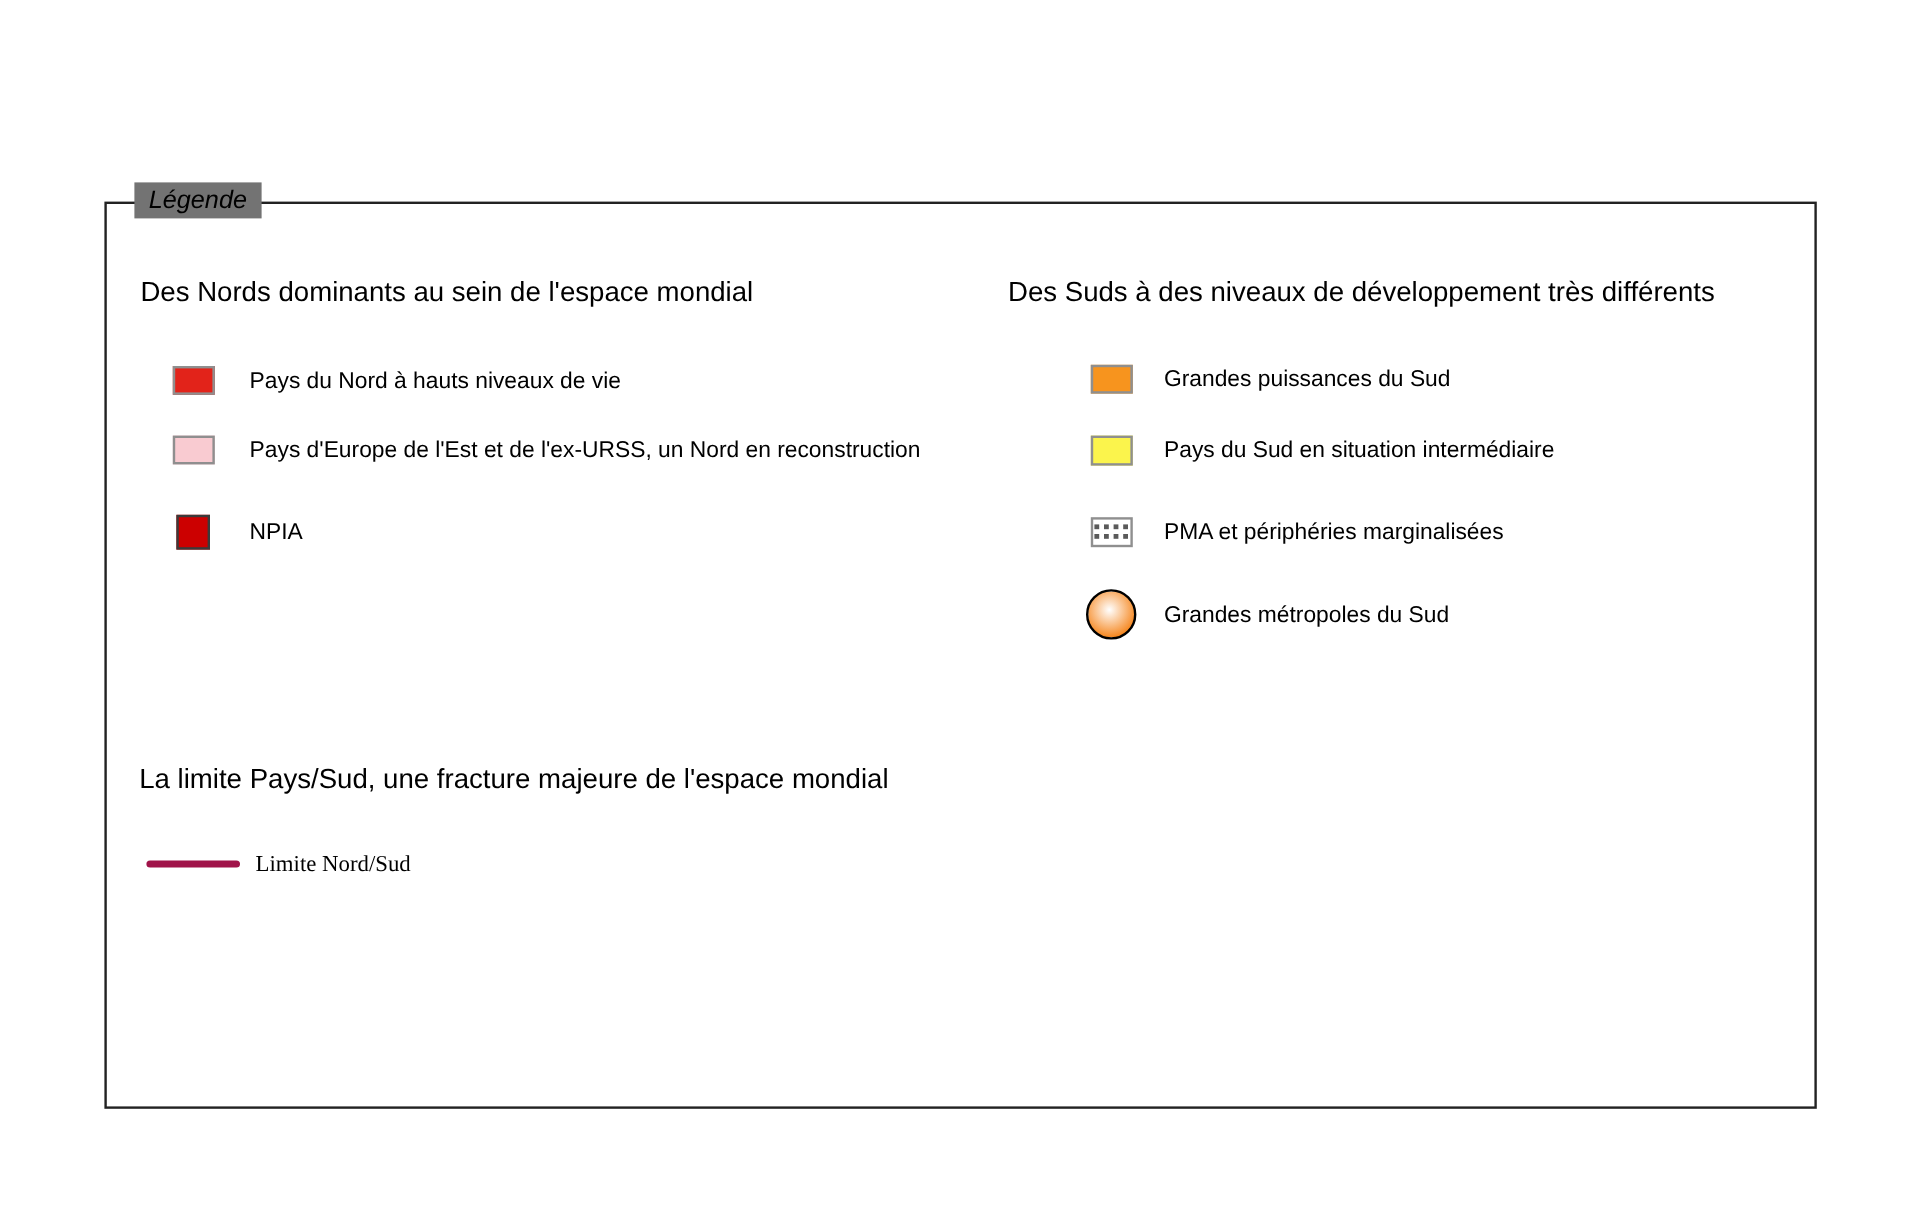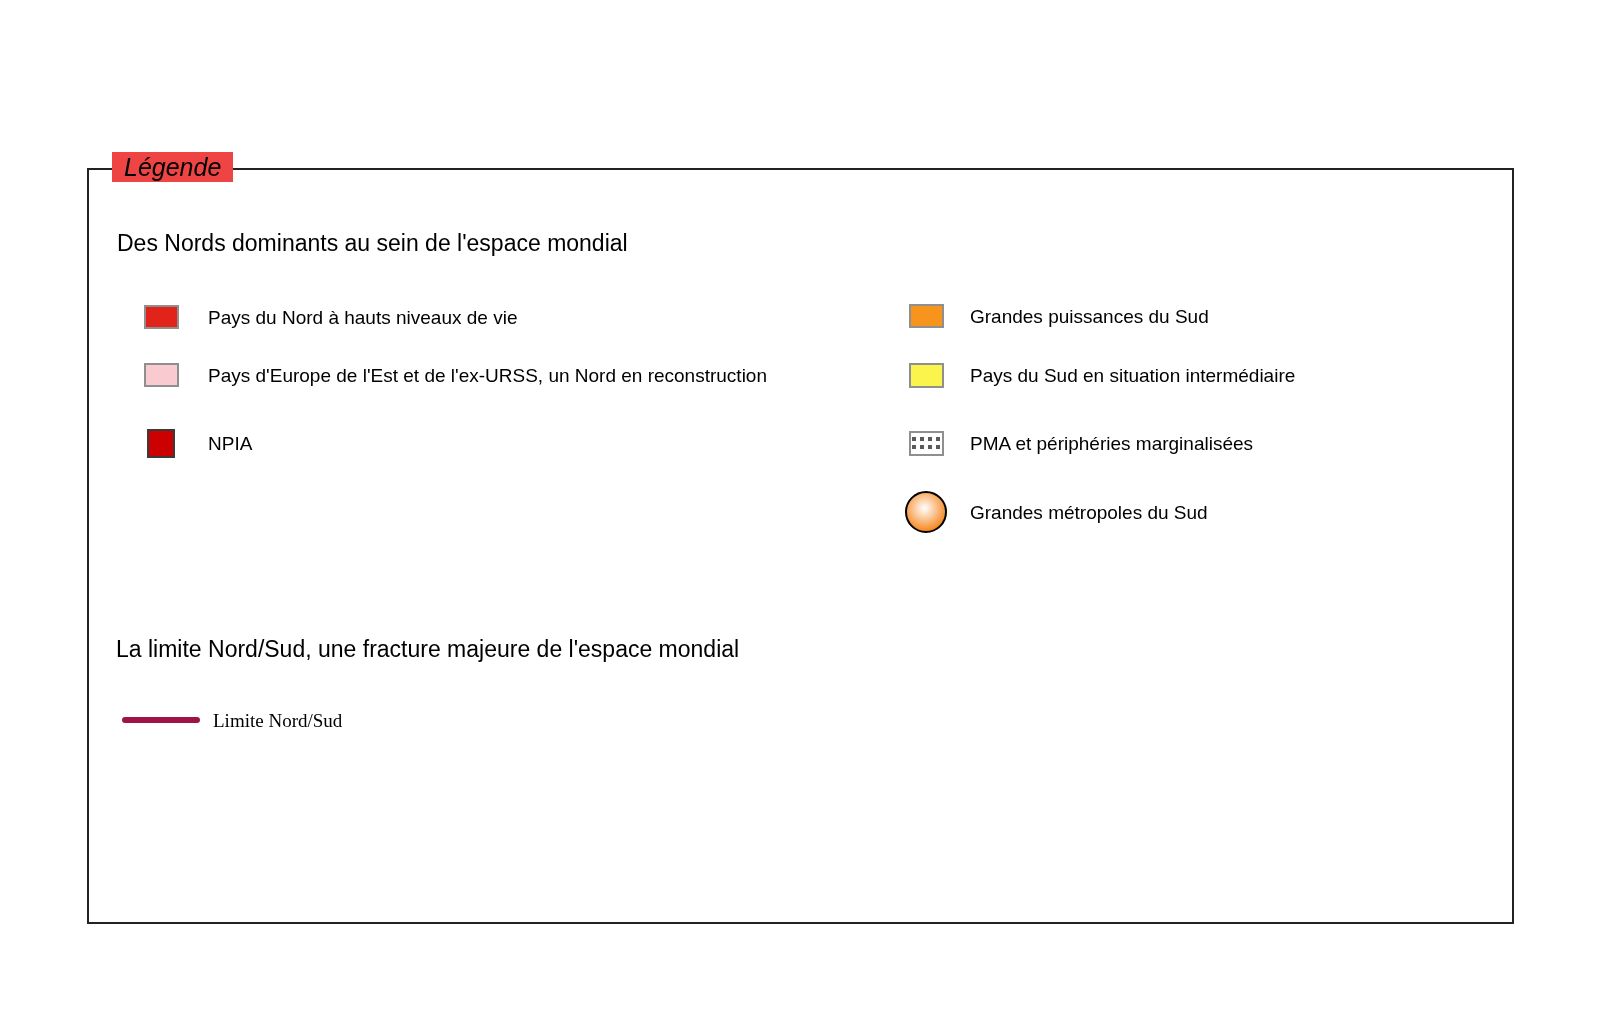--- a/index.html
+++ b/index.html
@@ -19,22 +19,22 @@
     position:absolute;
     left:87px; top:168px;
     width:1427px; height:756px;
     border:2px solid #222222;
     background:#ffffff;
   }
   .legend-title {
     position:absolute;
     left:112px; top:152px;
     padding:0 12px;
-    background:#ef4444;
-    font-size:25px;
+    background:#737373;
+    font-size:21px;
     font-style:italic;
     line-height:30px;
     z-index:2;
   }
   .section-heading {
     position:absolute;
     font-size:23px;
     font-weight:normal;
     line-height:30px;
     white-space:nowrap;
@@ -115,20 +115,21 @@
   </div>
 
   <div class="row" style="left:141px; top:423px;">
     <span class="slot">
       <span class="sw sq-npia" style="--sw: #CC0000;"></span>
     </span>
     <span class="label lbl-gap-l">NPIA</span>
   </div>
 
 
+  <div class="section-heading" style="left:840px; top:228px;">Des Suds à des niveaux de développement très différents</div>
 
   <div class="row" style="left:906px; top:355px;">
     <span class="slot">
       <span class="sw sq-wide" style="height: 25px; --sw: #FBF44C;"></span>
     </span>
     <span class="label lbl-gap-r">Pays du Sud en situation intermédiaire</span>
   </div>
 
   <div class="row" style="left:906px; top:296px;">
     <span class="slot">
@@ -153,20 +154,20 @@
           <i></i>
           <i></i>
           <i></i>
           <i></i>
           <i></i>
       </span>
     </span>
     <span class="label lbl-gap-r">PMA et périphéries marginalisées</span>
   </div>
 
-  <div class="section-heading" style="left:116px; top:634px;">La limite Nord/Sud, une fracture majeure de l'espace mondial</div>
+  <div class="section-heading" style="left:116px; top:634px;">La limite Pays/Sud, une fracture majeure de l'espace mondial</div>
 
   <div class="row" style="left:122px; top:700px;">
     <span class="sw limit-line" style="--sw: #A01349;"></span>
     <span class="label lbl-gap-line">Limite Nord/Sud</span>
   </div>
 
 </div>
 
 </body></html>

